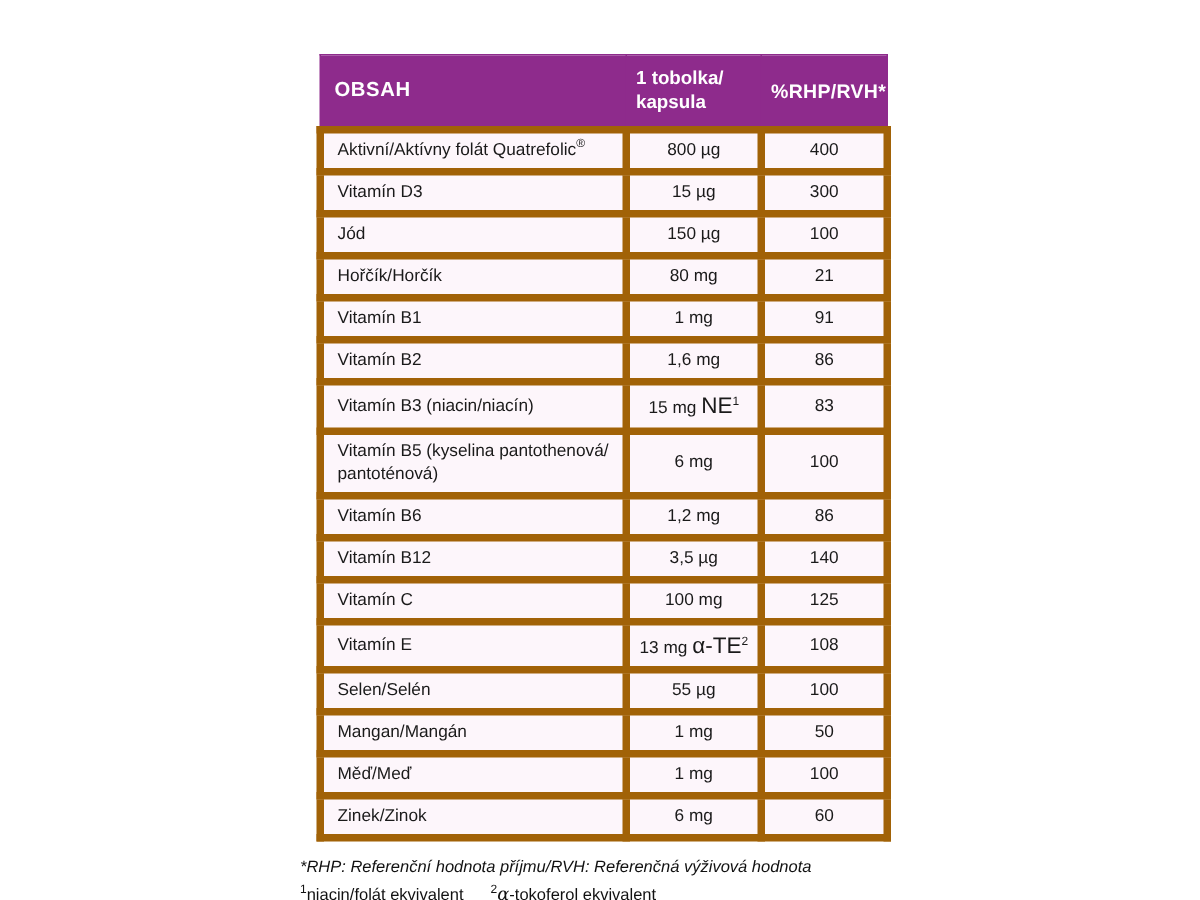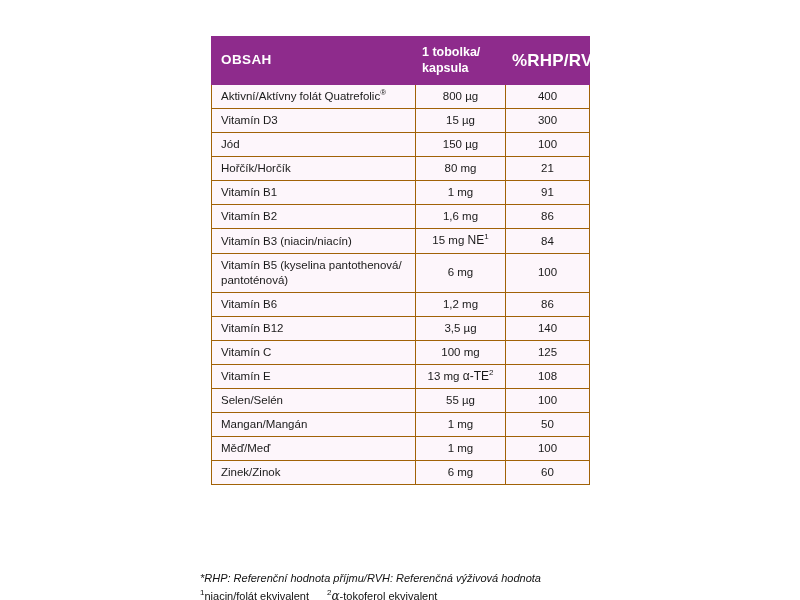--- a/index.html
+++ b/index.html
@@ -49,25 +49,25 @@
     text-align: left;
     padding-left: 9px;
     letter-spacing: 0.4px;
   }
   table.nutrition thead th.h2 {
     text-align: left;
     font-size: 12.5px;
   }
   table.nutrition thead th.h3 {
     text-align: right;
-    font-size: 17px;
+    font-size: 13px;
     letter-spacing: 0.2px;
   }
   table.nutrition tbody td {
-    border: 1px solid #a16207;
+    border: 5px solid #a16207;
     font-size: 11.5px;
     color: #1a1a1a;
     padding: 4px 6px;
     line-height: 1.3;
     background: #fdf6fb;
     height: 15px;
   }
   table.nutrition tbody td.name {
     text-align: left;
     padding-left: 9px;
@@ -78,21 +78,21 @@
   }
   table.nutrition tbody tr.tall td {
     height: 28px;
   }
   sup {
     font-size: 8px;
     vertical-align: super;
     line-height: 0;
   }
   .small-unit {
-    font-size: 12px;
+    font-size: 15px;
   }
   .footnotes {
     position: absolute;
     left: 200px;
     top: 546px;
     width: 420px;
     font-size: 11px;
     color: #111111;
     font-style: italic;
     line-height: 1.5;
@@ -166,21 +166,21 @@
             <td class="pct">91</td>
           </tr>
           <tr>
             <td class="name">Vitamín B2</td>
             <td class="amount">1,6 mg</td>
             <td class="pct">86</td>
           </tr>
           <tr>
             <td class="name">Vitamín B3 (niacin/niacín)</td>
             <td class="amount">15 mg <span class="small-unit">NE</span><sup>1</sup></td>
-            <td class="pct">84</td>
+            <td class="pct">83</td>
           </tr>
           <tr class="tall">
             <td class="name">Vitamín B5 (kyselina pantothenová/ pantoténová)</td>
             <td class="amount">6 mg</td>
             <td class="pct">100</td>
           </tr>
           <tr>
             <td class="name">Vitamín B6</td>
             <td class="amount">1,2 mg</td>
             <td class="pct">86</td>

